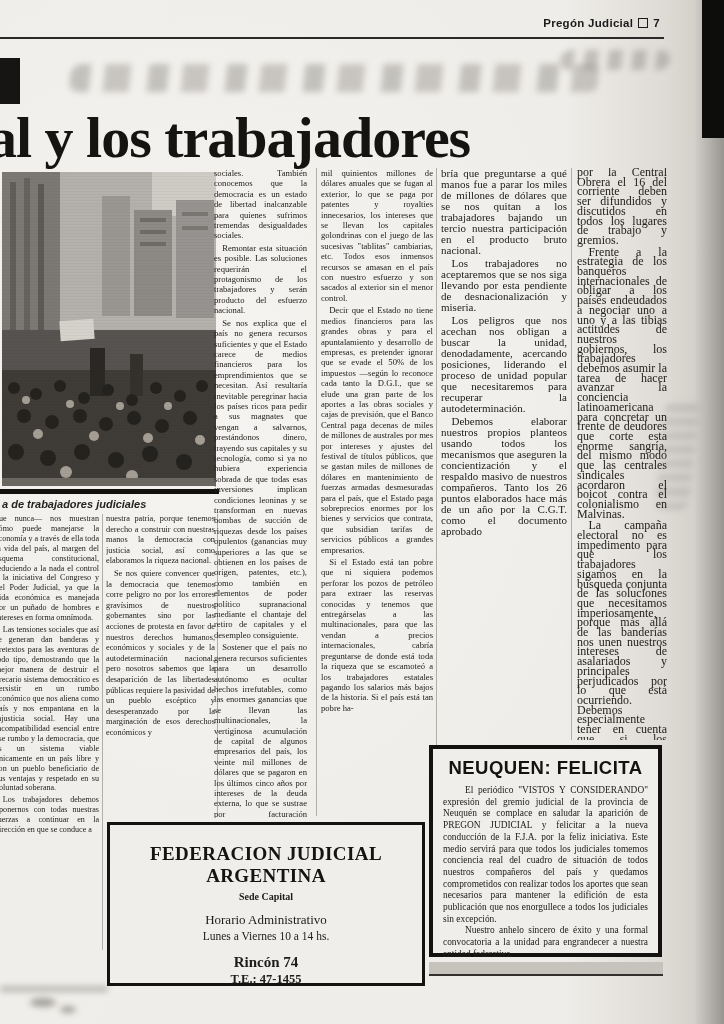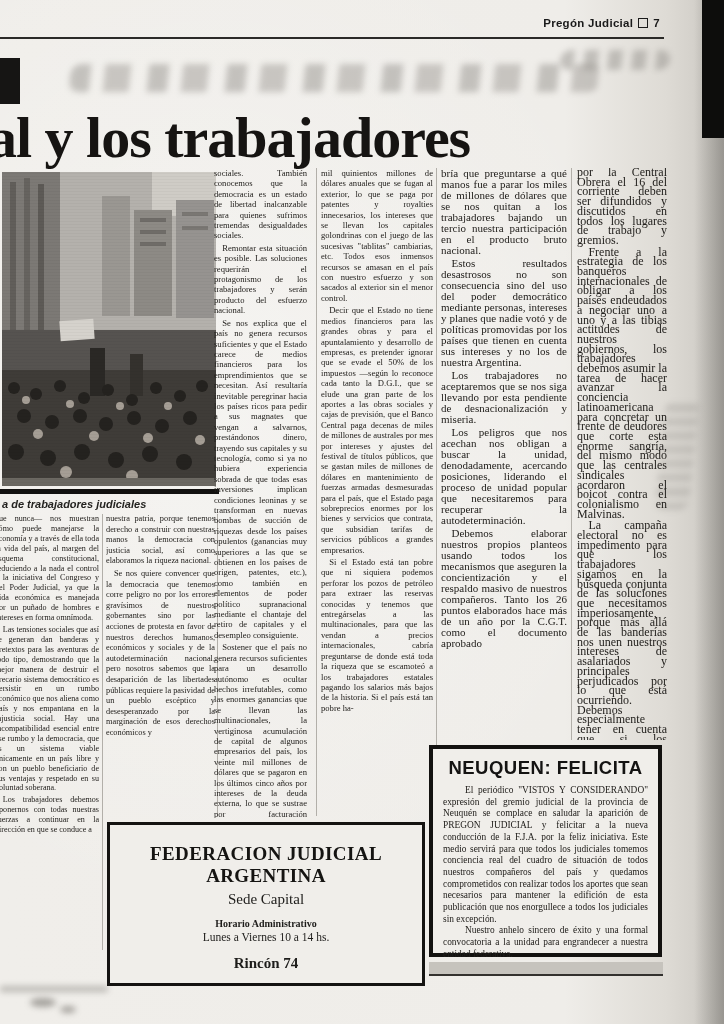--- a/index.html
+++ b/index.html
@@ -48,22 +48,22 @@
   .vline{position:absolute;width:1px;background:#b2afa9;}
   .v1{left:102px;top:514px;height:436px;}
   .v2{left:217px;top:514px;height:300px;}
   .v3{left:316px;top:168px;height:648px;}
   .v4{left:436px;top:168px;height:646px;}
   .v5{left:571px;top:168px;height:572px;}
   
   .fed{position:absolute;left:107px;top:822px;width:312px;height:158px;border:3px solid #141311;
     background:#f0eeea;text-align:center;}
   .fed-title{margin-top:18px;font-size:19px;font-weight:bold;letter-spacing:.4px;color:#151412;}
-  .fed-sub{margin-top:4px;font-size:15px;font-weight:normal;}
-  .fed-l1{margin-top:10px;font-size:10px;font-weight:bold;}
+  .fed-sub{margin-top:4px;font-size:10px;font-weight:bold;}
+  .fed-l1{margin-top:10px;font-size:13px;}
   .fed-l2{margin-top:2px;font-size:11.5px;}
   .fed-addr{margin-top:12px;font-size:15px;font-weight:bold;}
   .fed-tel{margin-top:1px;font-size:12.5px;font-weight:bold;}
   
   .nq{position:absolute;left:429px;top:745px;width:233px;height:212px;border:4px solid #131210;
     background:#f0eeea;box-sizing:border-box;padding:8px 10px 6px 10px;}
   .nq-title{font-family:"Liberation Sans",sans-serif;font-weight:bold;font-size:18.5px;
     text-align:center;letter-spacing:.5px;color:#141312;margin-bottom:6px;}
   .nq-body{font-size:9.4px;line-height:11.7px;text-align:justify;color:#22201d;}
   .nq-body p{margin:0;text-indent:22px;}
@@ -187,37 +187,37 @@
       <p>Se nos explica que el país no genera recursos suficientes y que el Estado carece de medios financieros para los emprendimientos que se necesitan. Así resultaría inevitable peregrinar hacia los países ricos para pedir a sus magnates que vengan a salvarnos, prestándonos dinero, trayendo sus capitales y su tecnología, como si ya no hubiera experiencia sobrada de que todas esas inversiones implican condiciones leoninas y se transforman en nuevas bombas de succión de riquezas desde los países opulentos (ganancias muy superiores a las que se obtienen en los países de origen, patentes, etc.), como también en elementos de poder político supranacional mediante el chantaje del retiro de capitales y el desempleo consiguiente.</p>
       <p>Sostener que el país no genera recursos suficientes para un desarrollo autónomo es ocultar hechos irrefutables, como las enormes ganancias que se llevan las multinacionales, la vertiginosa acumulación de capital de algunos empresarios del país, los veinte mil millones de dólares que se pagaron en los últimos cinco años por intereses de la deuda externa, lo que se sustrae por facturación fraudulenta, los</p>
     </div>
   <div class="col c4">
       <p>mil quinientos millones de dólares anuales que se fugan al exterior, lo que se paga por patentes y royalties innecesarios, los intereses que se llevan los capitales golondrinas con el juego de las sucesivas "tablitas" cambiarias, etc. Todos esos inmensos recursos se amasan en el país con nuestro esfuerzo y son sacados al exterior sin el menor control.</p>
       <p>Decir que el Estado no tiene medios financieros para las grandes obras y para el apuntalamiento y desarrollo de empresas, es pretender ignorar que se evade el 50% de los impuestos —según lo reconoce cada tanto la D.G.I., que se elude una gran parte de los aportes a las obras sociales y cajas de previsión, que el Banco Central paga decenas de miles de millones de australes por mes por intereses y ajustes del festival de títulos públicos, que se gastan miles de millones de dólares en mantenimiento de fuerzas armadas desmesuradas para el país, que el Estado paga sobreprecios enormes por los bienes y servicios que contrata, que subsidian tarifas de servicios públicos a grandes empresarios.</p>
       <p>Si el Estado está tan pobre que ni siquiera podemos perforar los pozos de petróleo para extraer las reservas conocidas y tenemos que entregárselas a las multinacionales, para que las vendan a precios internacionales, cabría preguntarse de donde está toda la riqueza que se escamoteó a los trabajadores estatales pagando los salarios más bajos de la historia. Si el país está tan pobre ha-</p>
     </div>
   <div class="col c5">
       <p>bría que preguntarse a qué manos fue a parar los miles de millones de dólares que se nos quitan a los trabajadores bajando un tercio nuestra participación en el producto bruto nacional.</p>
-      <p>Estos resultados desastrosos no son consecuencia sino del uso del poder democrático mediante personas, intereses y planes que nadie votó y de políticas promovidas por los países que tienen en cuenta sus intereses y no los de nuestra Argentina.</p>
       <p>Los trabajadores no aceptaremos que se nos siga llevando por esta pendiente de desnacionalización y miseria.</p>
       <p>Los peligros que nos acechan nos obligan a buscar la unidad, denodadamente, acercando posiciones, liderando el proceso de unidad popular que necesitaremos para recuperar la autodeterminación.</p>
       <p>Debemos elaborar nuestros propios planteos usando todos los mecanismos que aseguren la concientización y el respaldo masivo de nuestros compañeros. Tanto los 26 puntos elaborados hace más de un año por la C.G.T. como el documento aprobado</p>
     </div>
   <div class="col c6">
       <p>por la Central Obrera el 16 del corriente deben ser difundidos y discutidos en todos los lugares de trabajo y gremios.</p>
       <p>Frente a la estrategia de los banqueros internacionales de obligar a los países endeudados a negociar uno a uno y a las tibias actitudes de nuestros gobiernos, los trabajadores debemos asumir la tarea de hacer avanzar la conciencia latinoamericana para concretar un frente de deudores que corte esta enorme sangría, del mismo modo que las centrales sindicales acordaron el boicot contra el colonialismo en Malvinas.</p>
       <p>La campaña electoral no es impedimento para que los trabajadores sigamos en la búsqueda conjunta de las soluciones que necesitamos imperiosamente, porque más allá de las banderías nos unen nuestros intereses de asalariados y principales perjudicados por lo que está ocurriendo. Debemos especialmente tener en cuenta que si los trabajadores no estamos férreamente unidos tras objetivos comunes ante la situación de inestabilidad que se anuncia hasta el 14 de mayo y luego hasta la entrega del gobierno (10 meses en total), y que será aprovechada por los intereses que siempre nos han sojuzgado, se agudizarán nuestros padecimientos.</p>
     </div>
 
   <div class="fed">
     <div class="fed-title">FEDERACION JUDICIAL ARGENTINA</div>
     <div class="fed-sub">Sede Capital</div>
     <div class="fed-l1">Horario Administrativo</div>
     <div class="fed-l2">Lunes a Viernes 10 a 14 hs.</div>
     <div class="fed-addr">Rincón 74</div>
+    <div class="fed-tel">T.E.: 47-1455</div>
   </div>
 
   <div class="nq">
     <div class="nq-title">NEUQUEN: FELICITA</div>
     <div class="nq-body">
         <p>El periódico "VISTOS Y CONSIDERANDO" expresión del gremio judicial de la provincia de Neuquén se complace en saludar la aparición de PREGON JUDICIAL y felicitar a la nueva conducción de la F.J.A. por la feliz iniciativa. Este medio servirá para que todos los judiciales tomemos conciencia real del cuadro de situación de todos nuestros compañeros del país y quedamos comprometidos con realizar todos los aportes que sean necesarios para mantener la edifición de esta publicación que nos enorgullece a todos los judiciales sin excepción.</p>
         <p>Nuestro anhelo sincero de éxito y una formal convocatoria a la unidad para engrandecer a nuestra entidad federativa.</p>
       </div>
   </div>
   <div class="nq-band"></div>

